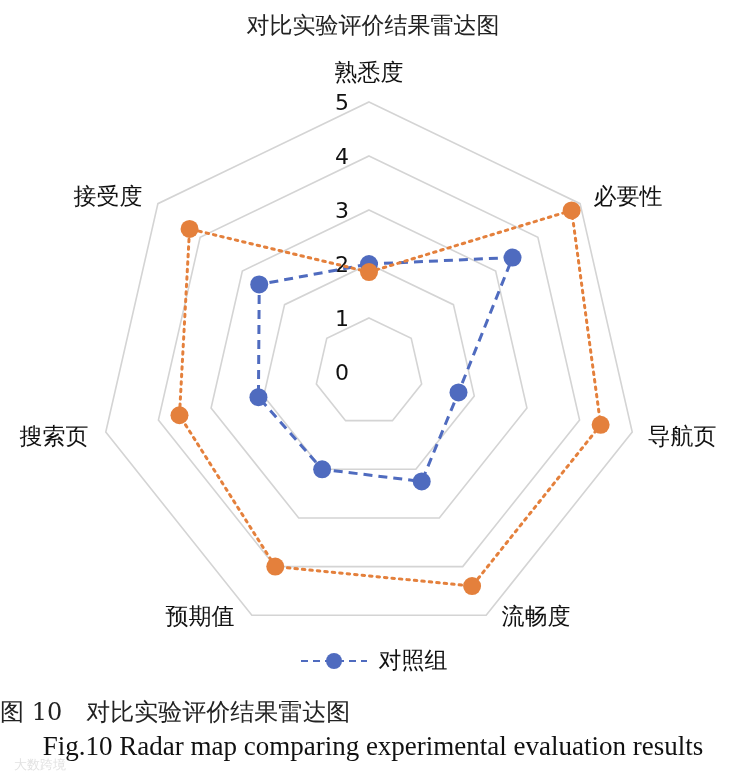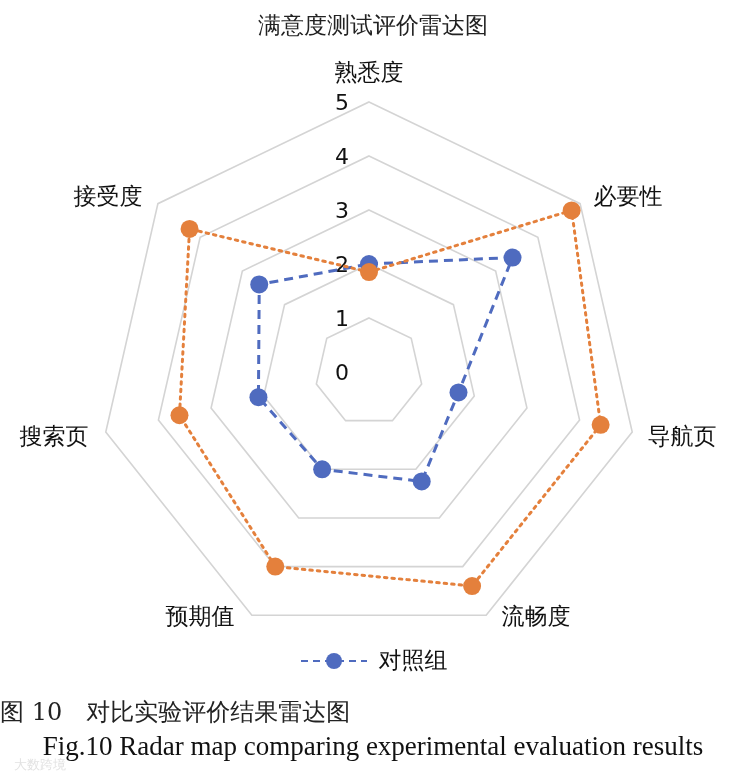--- a/index.html
+++ b/index.html
@@ -27,21 +27,21 @@
     font-family: "Liberation Serif", serif; font-size: 27px; color: #111; white-space: nowrap;
   }
   .watermark {
     position: absolute; top: 756px; left: 14px;
     font-family: "DejaVu Sans", sans-serif; font-size: 13px; color: #e2e2e2;
   }
 </style>
 </head>
 <body>
 
-<div class="chart-title">满意度测试评价雷达图</div>
+<div class="chart-title">对比实验评价结果雷达图</div>
 
 <svg id="radar" width="746" height="640">
   <g id="grid">
       <polygon points="369,318 411.2189000532736,338.3315506996284 421.64610725781847,384.01613043364097 392.42972191234816,420.65231886673064 345.57027808765184,420.65231886673064 316.35389274218153,384.01613043364097 326.7810999467264,338.3315506996284" fill="none" stroke="#d4d4d4" stroke-width="1.6"></polygon>
       <polygon points="369,264 453.43780010654723,304.6631013992568 474.29221451563694,396.03226086728193 415.8594438246963,469.3046377334613 322.1405561753037,469.3046377334613 263.70778548436306,396.032260867282 284.56219989345277,304.6631013992568" fill="none" stroke="#d4d4d4" stroke-width="1.6"></polygon>
       <polygon points="369,210 495.65670015982084,270.9946520988852 526.9383217734554,408.04839130092296 439.28916573704447,517.9569566001919 298.71083426295553,517.9569566001919 211.0616782265446,408.04839130092296 242.34329984017916,270.9946520988852" fill="none" stroke="#d4d4d4" stroke-width="1.6"></polygon>
       <polygon points="369,156 537.8756002130945,237.32620279851358 579.5844290312739,420.0645217345639 462.7188876493926,566.6092754669226 275.2811123506074,566.6092754669226 158.41557096872612,420.0645217345639 200.12439978690554,237.3262027985136" fill="none" stroke="#d4d4d4" stroke-width="1.6"></polygon>
       <polygon points="369,102 580.0945002663681,203.65775349814197 632.2305362890924,432.0806521682049 486.1486095617407,615.2615943336532 251.85139043825922,615.2615943336531 105.76946371090764,432.0806521682049 157.90549973363196,203.657753498142" fill="none" stroke="#d4d4d4" stroke-width="1.6"></polygon>
     </g>
   <g id="ticks">

